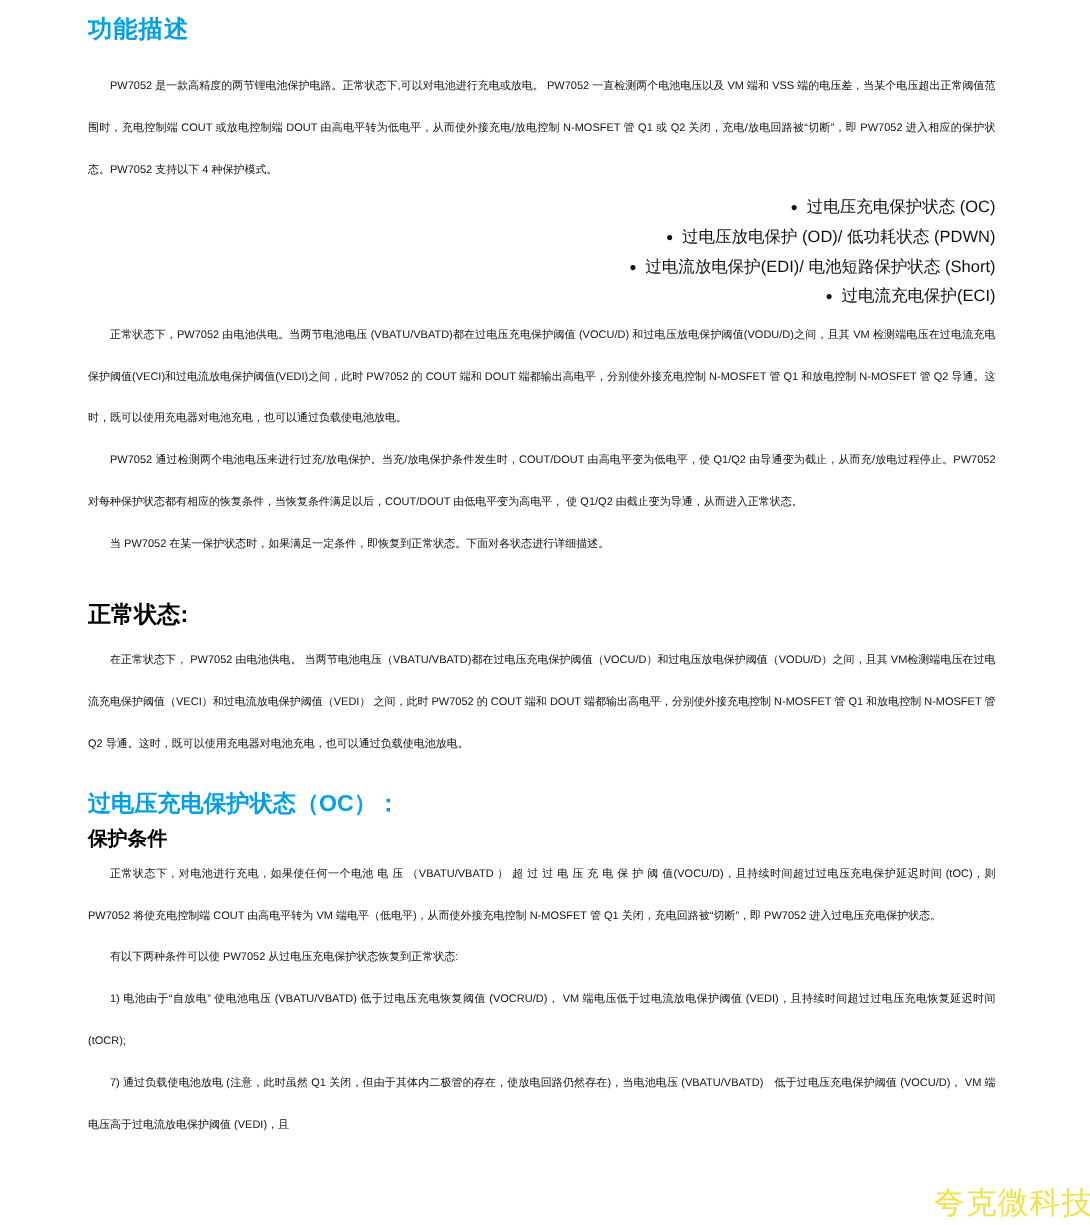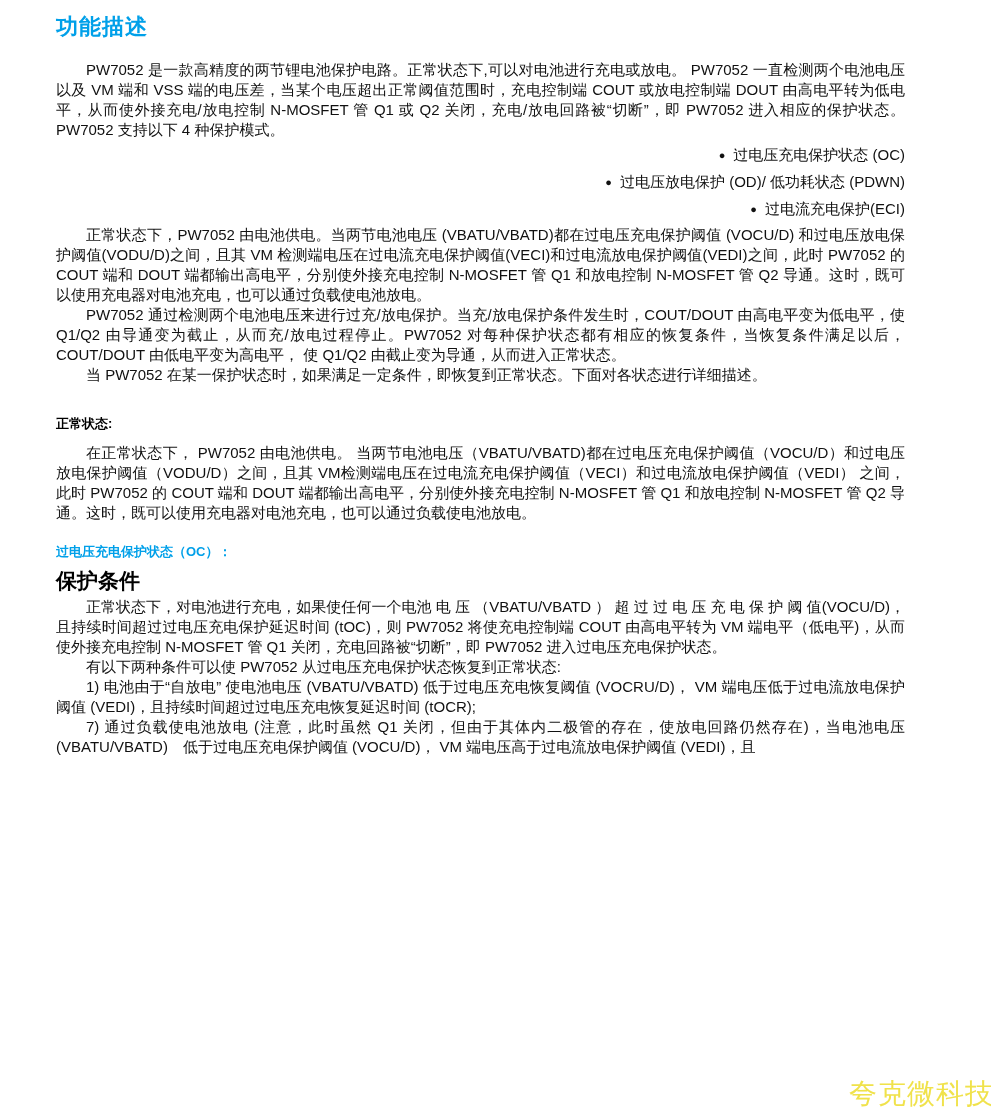--- a/index.html
+++ b/index.html
@@ -12,33 +12,33 @@
   body {
     width: 991px;
     height: 1114px;
     background: #ffffff;
     font-family: "Liberation Sans", "DejaVu Sans", sans-serif;
     color: var(--ink);
     position: relative;
     overflow: hidden;
   }
   .content {
-    padding: 10px 86px 0 56px;
+    padding: 10px 86px 0 80px;
     border-radius: 17px;
   }
   h1.doc-title {
     font-size: 22px;
     font-weight: bold;
     color: var(--blue);
     margin: 2px 0 18px 0;
     letter-spacing: 1px;
   }
   p.body {
-    font-size: 15px;
-    line-height: 20px;
+    font-size: 10px;
+    line-height: 38px;
     text-align: justify;
     text-indent: 2em;
     margin: 0;
     color: var(--ink);
   }
   ul.modes {
     list-style: none;
     margin: 2px 0 2px 0;
     padding: 0 0 0 17px;
   }
@@ -48,32 +48,32 @@
     color: var(--ink);
     text-align: right;
   }
   ul.modes .bullet {
     display: inline-block;
     font-size: 11px;
     margin-right: 8px;
     transform: translateY(-1px);
   }
   h2.sec {
-    font-size: 13px;
+    font-size: 21px;
     font-weight: bold;
     color: #000;
     margin: 30px 0 10px 0;
   }
   h2.sec.blue {
     color: var(--blue);
     margin-top: 20px;
     margin-bottom: 6px;
   }
   h3.sub {
-    font-size: 21px;
+    font-size: 18px;
     font-weight: bold;
     color: #000;
     margin: 6px 0 2px 0;
   }
   .watermark {
     position: absolute;
     right: -3px;
     bottom: 1px;
     font-size: 28px;
     color: var(--wm);
@@ -93,20 +93,23 @@
   <p class="body">PW7052 是一款高精度的两节锂电池保护电路。正常状态下,可以对电池进行充电或放电。 PW7052 一直检测两个电池电压以及 VM 端和 VSS 端的电压差，当某个电压超出正常阈值范围时，充电控制端 COUT 或放电控制端 DOUT 由高电平转为低电平，从而使外接充电/放电控制 N-MOSFET 管 Q1 或 Q2 关闭，充电/放电回路被“切断”，即 PW7052 进入相应的保护状态。PW7052 支持以下 4 种保护模式。</p>
 
   <ul class="modes">
     <li>
       <span class="bullet">●</span><span>过电压充电保护状态 (OC)</span>
     </li>
     <li>
       <span class="bullet">●</span><span>过电压放电保护 (OD)/ 低功耗状态 (PDWN)</span>
     </li>
     <li>
+      <span class="bullet">●</span><span>过电流放电保护(EDI)/ 电池短路保护状态 (Short)</span>
+    </li>
+    <li>
       <span class="bullet">●</span><span>过电流充电保护(ECI)</span>
     </li>
   </ul>
 
   <p class="body">正常状态下，PW7052 由电池供电。当两节电池电压 (VBATU/VBATD)都在过电压充电保护阈值 (VOCU/D) 和过电压放电保护阈值(VODU/D)之间，且其 VM 检测端电压在过电流充电保护阈值(VECI)和过电流放电保护阈值(VEDI)之间，此时 PW7052 的 COUT 端和 DOUT 端都输出高电平，分别使外接充电控制 N-MOSFET 管 Q1 和放电控制 N-MOSFET 管 Q2 导通。这时，既可以使用充电器对电池充电，也可以通过负载使电池放电。</p>
   <p class="body">PW7052 通过检测两个电池电压来进行过充/放电保护。当充/放电保护条件发生时，COUT/DOUT 由高电平变为低电平，使 Q1/Q2 由导通变为截止，从而充/放电过程停止。PW7052 对每种保护状态都有相应的恢复条件，当恢复条件满足以后，COUT/DOUT 由低电平变为高电平， 使 Q1/Q2 由截止变为导通，从而进入正常状态。</p>
   <p class="body">当 PW7052 在某一保护状态时，如果满足一定条件，即恢复到正常状态。下面对各状态进行详细描述。</p>
 
   <h2 class="sec">正常状态:</h2>
   <p class="body">在正常状态下， PW7052 由电池供电。 当两节电池电压（VBATU/VBATD)都在过电压充电保护阈值（VOCU/D）和过电压放电保护阈值（VODU/D）之间，且其 VM检测端电压在过电流充电保护阈值（VECI）和过电流放电保护阈值（VEDI） 之间，此时 PW7052 的 COUT 端和 DOUT 端都输出高电平，分别使外接充电控制 N-MOSFET 管 Q1 和放电控制 N-MOSFET 管 Q2 导通。这时，既可以使用充电器对电池充电，也可以通过负载使电池放电。</p>

